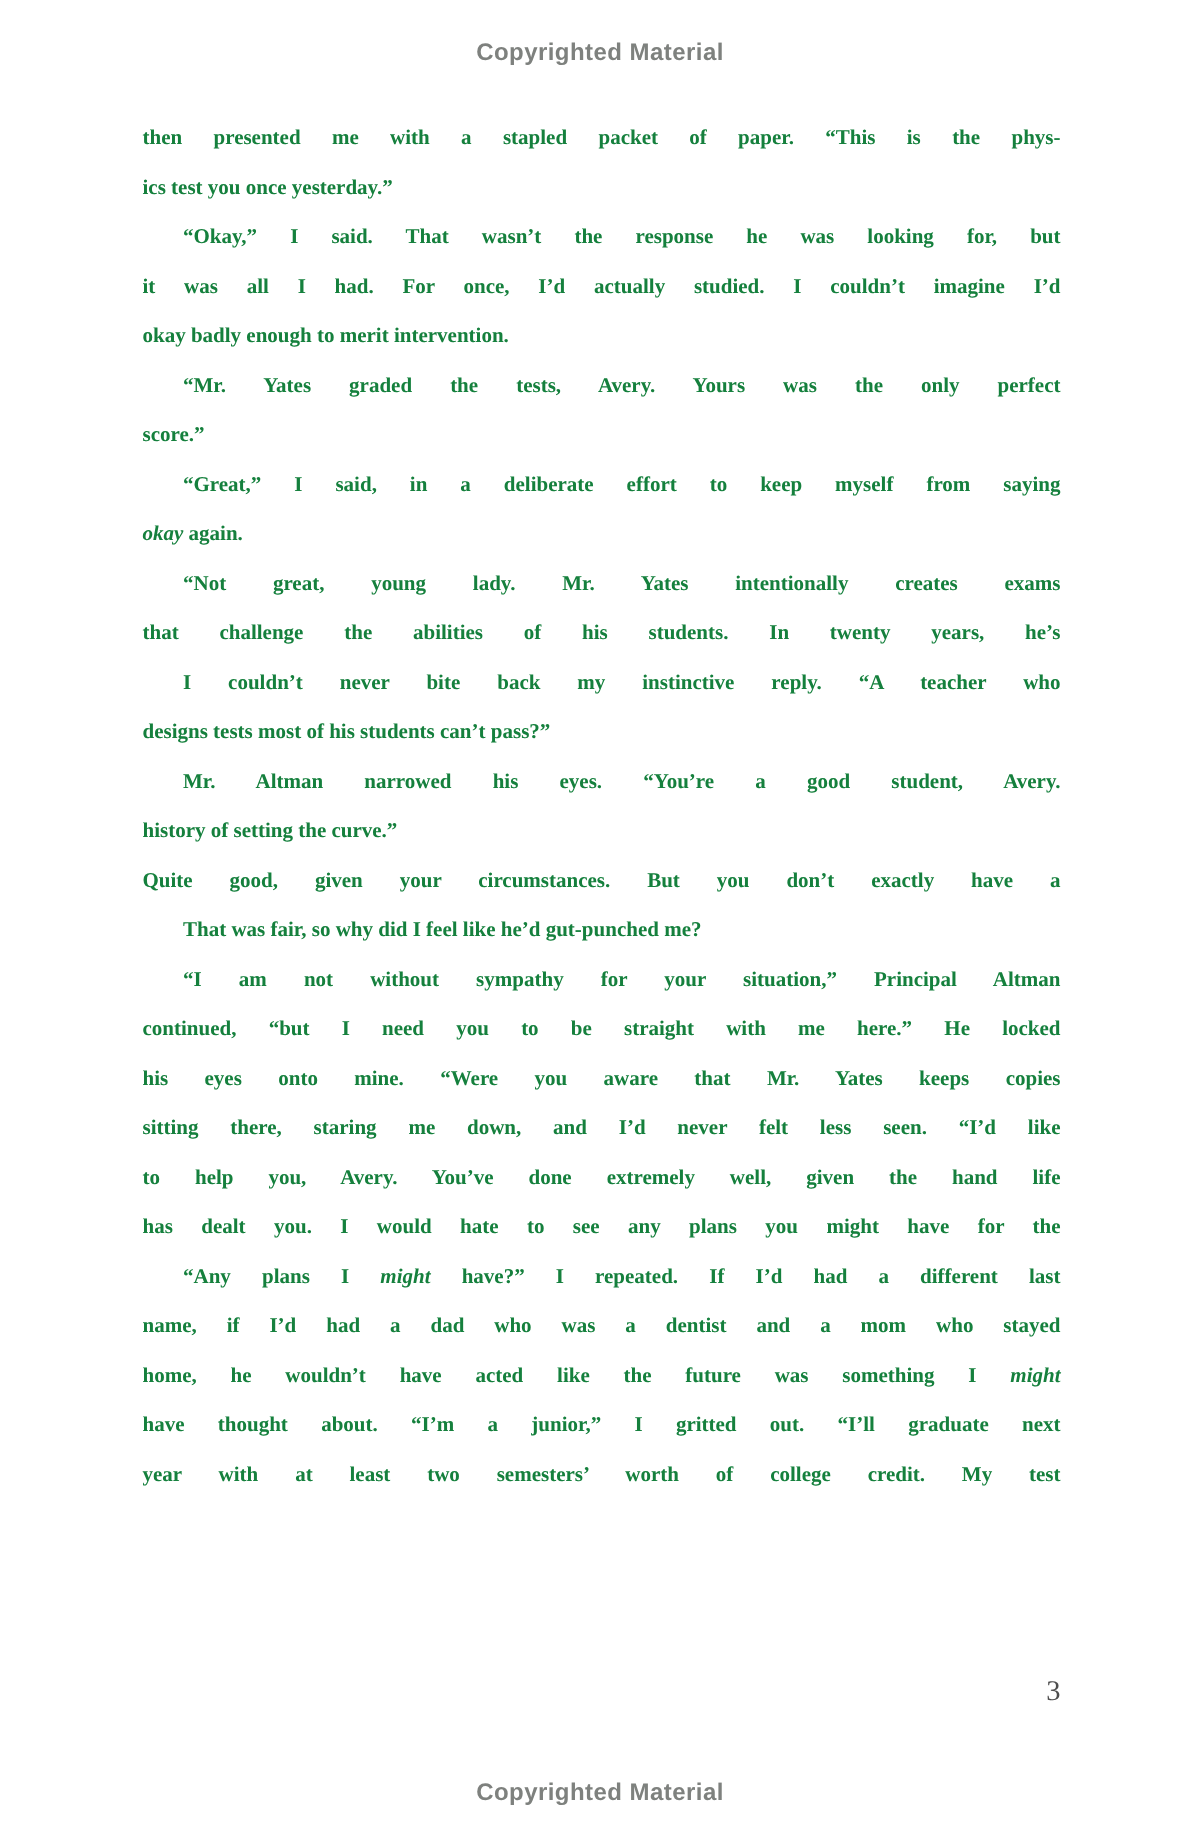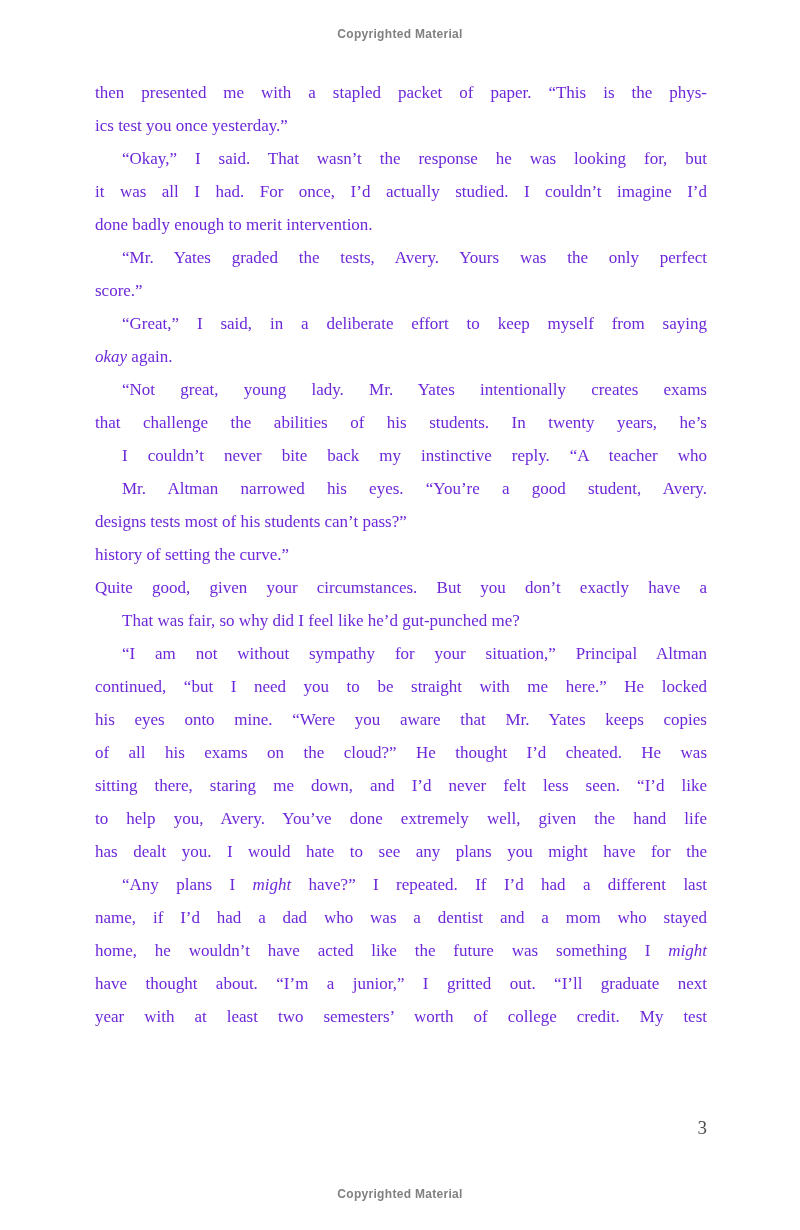--- a/index.html
+++ b/index.html
@@ -13,35 +13,36 @@
     height: 1230px;
     overflow: hidden;
   }
   .notice {
     position: absolute;
     left: 0;
     width: 800px;
     text-align: center;
     font-family: "Liberation Sans", sans-serif;
     font-weight: bold;
-    font-size: 12px;
+    font-size: 16px;
     letter-spacing: 0.3px;
     color: #7e817e;
   }
   .notice-top { top: 27px; }
   .notice-bottom { top: 1187px; }
   .text-block {
     position: absolute;
     left: 95px;
     top: 76px;
     width: 612px;
     font-family: "Liberation Serif", serif;
-    font-size: 17px;
+    font-size: 14px;
     line-height: 33px;
-    color: #6d28d9;
+    color: #15803d;
+    font-weight: bold;
   }
   .text-line {
     height: 33px;
     text-align: left;
   }
   .text-line.justify {
     text-align: justify;
     text-align-last: justify;
   }
   .text-line.indent {
@@ -61,37 +62,36 @@
 </head>
 <body>
 
 <div class="notice notice-top">Copyrighted Material</div>
 
 <div class="text-block">
     <div class="text-line justify"><span>then presented me with a stapled packet of paper. “This is the phys-</span></div>
     <div class="text-line"><span>ics test you once yesterday.”</span></div>
     <div class="text-line justify indent"><span>“Okay,” I said. That wasn’t the response he was looking for, but</span></div>
     <div class="text-line justify"><span>it was all I had. For once, I’d actually studied. I couldn’t imagine I’d</span></div>
-    <div class="text-line"><span>done badly enough to merit intervention.</span></div>
+    <div class="text-line"><span>okay badly enough to merit intervention.</span></div>
     <div class="text-line justify indent"><span>“Mr. Yates graded the tests, Avery. Yours was the only perfect</span></div>
     <div class="text-line"><span>score.”</span></div>
     <div class="text-line justify indent"><span>“Great,” I said, in a deliberate effort to keep myself from saying</span></div>
     <div class="text-line"><i>okay</i><span> again.</span></div>
     <div class="text-line justify indent"><span>“Not great, young lady. Mr. Yates intentionally creates exams</span></div>
     <div class="text-line justify"><span>that challenge the abilities of his students. In twenty years, he’s</span></div>
     <div class="text-line justify indent"><span>I couldn’t never bite back my instinctive reply. “A teacher who</span></div>
+    <div class="text-line"><span>designs tests most of his students can’t pass?”</span></div>
     <div class="text-line justify indent"><span>Mr. Altman narrowed his eyes. “You’re a good student, Avery.</span></div>
-    <div class="text-line"><span>designs tests most of his students can’t pass?”</span></div>
     <div class="text-line"><span>history of setting the curve.”</span></div>
     <div class="text-line justify"><span>Quite good, given your circumstances. But you don’t exactly have a</span></div>
     <div class="text-line indent"><span>That was fair, so why did I feel like he’d gut-punched me?</span></div>
     <div class="text-line justify indent"><span>“I am not without sympathy for your situation,” Principal Altman</span></div>
     <div class="text-line justify"><span>continued, “but I need you to be straight with me here.” He locked</span></div>
     <div class="text-line justify"><span>his eyes onto mine. “Were you aware that Mr. Yates keeps copies</span></div>
-    <div class="text-line justify"><span>of all his exams on the cloud?” He thought I’d cheated. He was</span></div>
     <div class="text-line justify"><span>sitting there, staring me down, and I’d never felt less seen. “I’d like</span></div>
     <div class="text-line justify"><span>to help you, Avery. You’ve done extremely well, given the hand life</span></div>
     <div class="text-line justify"><span>has dealt you. I would hate to see any plans you might have for the</span></div>
     <div class="text-line justify indent"><span>“Any plans I </span><i>might</i><span> have?” I repeated. If I’d had a different last</span></div>
     <div class="text-line justify"><span>name, if I’d had a dad who was a dentist and a mom who stayed</span></div>
     <div class="text-line justify"><span>home, he wouldn’t have acted like the future was something I </span><i>might</i></div>
     <div class="text-line justify"><span>have thought about. “I’m a junior,” I gritted out. “I’ll graduate next</span></div>
     <div class="text-line justify"><span>year with at least two semesters’ worth of college credit. My test</span></div>
   </div>
 

